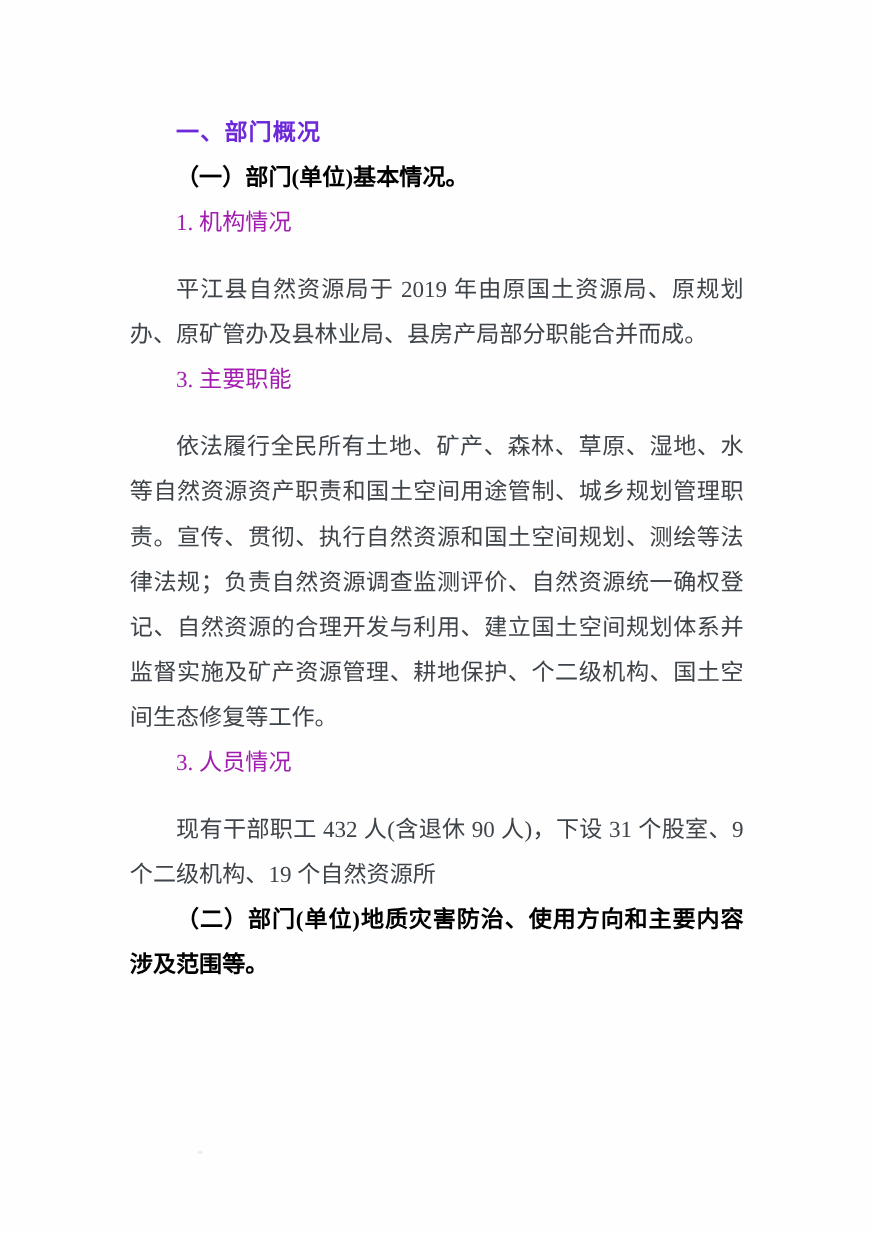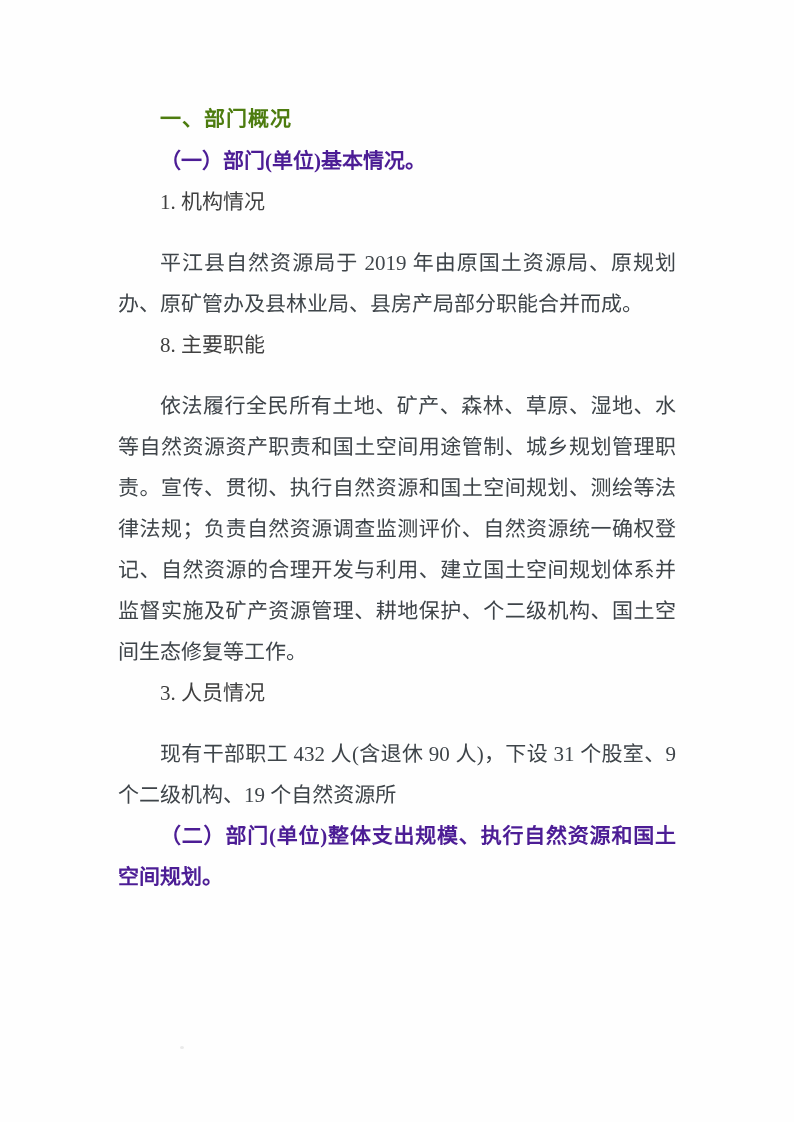--- a/index.html
+++ b/index.html
@@ -24,32 +24,32 @@
     font-size: 21px;
     line-height: 41px;
     text-align: justify;
   }
   .block {
     margin: 0;
     padding: 0;
     text-indent: 2em;
   }
   .h1 {
-    font-family: Liberation Mono, monospace;
+    font-family: Liberation Sans, sans-serif;
     font-weight: 700;
-    color: #4d7c0f;
+    color: #6d28d9;
     letter-spacing: 1px;
   }
   .h2 {
     font-weight: 600;
-    color: #4c1d95;
+    color: #000000;
   }
   .h3 {
     font-weight: 500;
-    color: #404040;
+    color: #a21caf;
   }
   .p {
     font-weight: 400;
     margin-top: 20px;
   }
   .scan-artifact {
     position: absolute;
     left: 180px;
     top: 1046px;
     width: 4px;
@@ -60,20 +60,20 @@
 </style>
 </head>
 <body>
 
 <div class="page">
   <div class="content">
     <div class="block h1">一、部门概况</div>
     <div class="block h2">（一）部门(单位)基本情况。</div>
     <div class="block h3">1. 机构情况</div>
     <p class="block p">平江县自然资源局于 2019 年由原国土资源局、原规划办、原矿管办及县林业局、县房产局部分职能合并而成。</p>
-    <div class="block h3">8. 主要职能</div>
+    <div class="block h3">3. 主要职能</div>
     <p class="block p">依法履行全民所有土地、矿产、森林、草原、湿地、水等自然资源资产职责和国土空间用途管制、城乡规划管理职责。宣传、贯彻、执行自然资源和国土空间规划、测绘等法律法规；负责自然资源调查监测评价、自然资源统一确权登记、自然资源的合理开发与利用、建立国土空间规划体系并监督实施及矿产资源管理、耕地保护、个二级机构、国土空间生态修复等工作。</p>
     <div class="block h3">3. 人员情况</div>
     <p class="block p">现有干部职工 432 人(含退休 90 人)，下设 31 个股室、9 个二级机构、19 个自然资源所</p>
-    <div class="block h2">（二）部门(单位)整体支出规模、执行自然资源和国土空间规划。</div>
+    <div class="block h2">（二）部门(单位)地质灾害防治、使用方向和主要内容涉及范围等。</div>
   </div>
   <div class="scan-artifact"></div>
 </div>
 
 </body></html>

